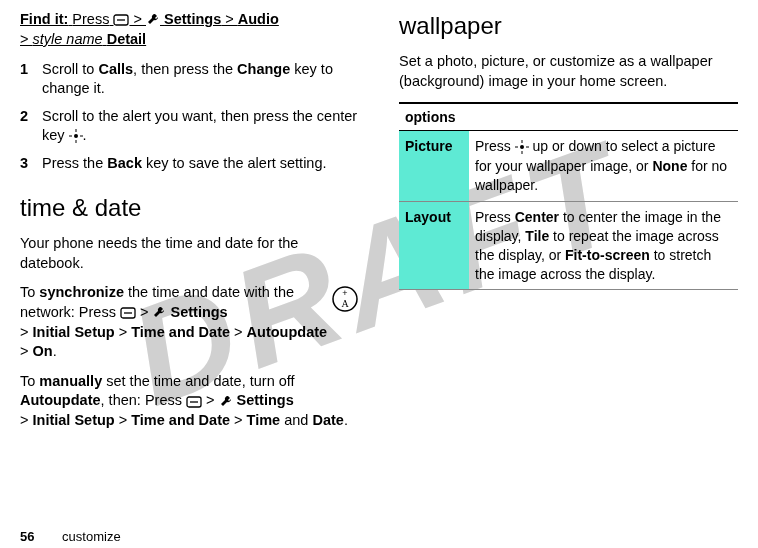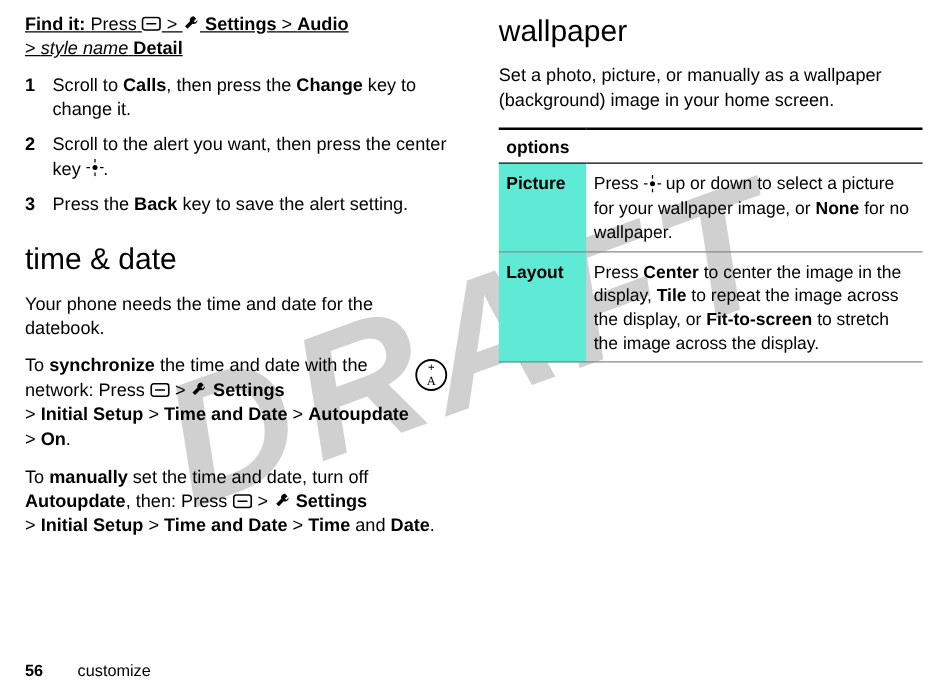--- a/index.html
+++ b/index.html
@@ -198,21 +198,21 @@
       &gt; <span class="cond">Time and Date</span>
       &gt; <span class="cond">Time</span><span> and </span><span class="cond">Date</span>.
     </div>
 
   </div>
 
   <div class="col">
 
     <h2 class="section" style="margin-top:0">wallpaper</h2>
 
-    <div class="para">Set a photo, picture, or manually as a wallpaper (background) image in your home screen.</div>
+    <div class="para">Set a photo, picture, or customize as a wallpaper (background) image in your home screen.</div>
 
 
     <table class="options">
       <tbody>
           <tr>
             <th colspan="2">options</th>
           </tr>
       <tr class="shade">
         <td class="label">Picture</td>
         <td>

